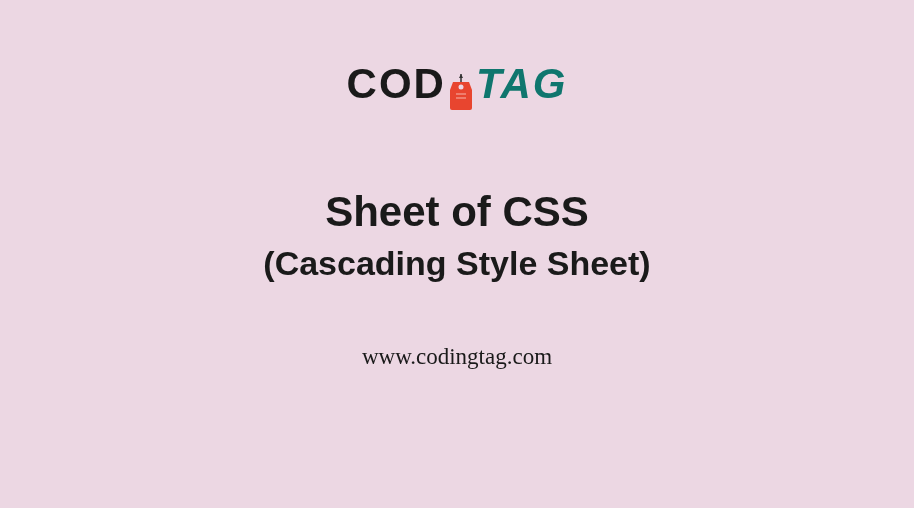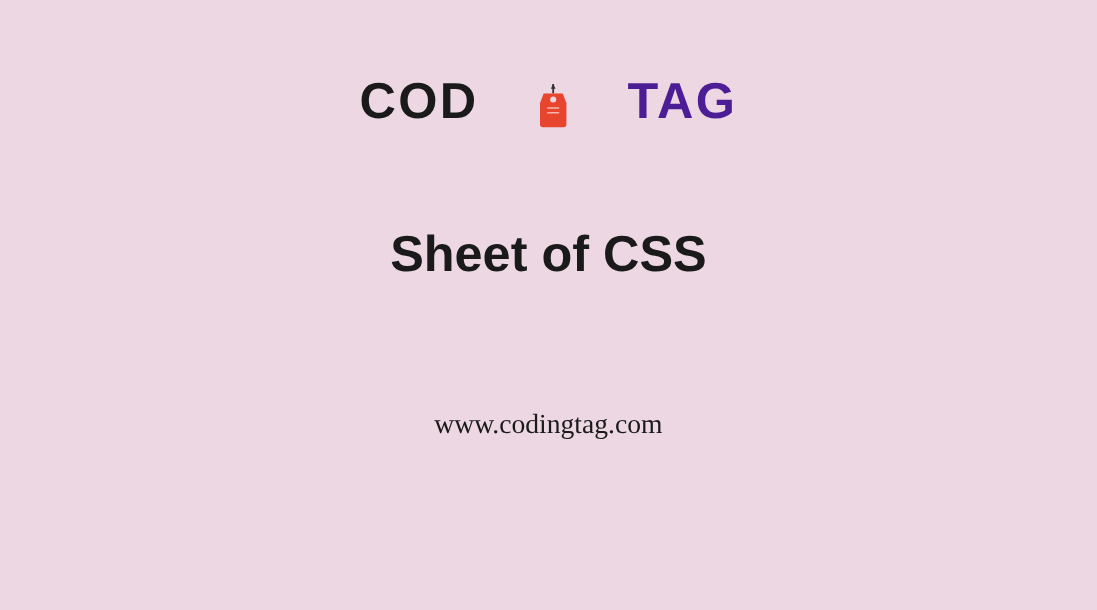--- a/index.html
+++ b/index.html
@@ -13,55 +13,55 @@
       background: #ecd7e3;
       font-family: Verdana, Geneva, sans-serif;
       display: flex;
       flex-direction: column;
       align-items: center;
       justify-content: flex-start;
       padding-top: 60px;
     }
     .logo {
       display: flex;
-      align-items: center;
+      align-items: flex-end;
       justify-content: center;
       font-weight: 900;
       font-size: 42px;
       letter-spacing: 2px;
       color: #1a1a1a;
       margin-bottom: 80px;
       font-family: Arial, Helvetica, sans-serif;
-      gap: 47px;
     }
     .logo .tag-icon {
       display: inline-flex;
       align-items: flex-end;
       margin: 0 2px;
       position: relative;
       top: 4px;
     }
     .logo .red {
-      color: #4c1d95;
+      color: #0f766e;
+      font-style: italic;
     }
     .heading {
       text-align: center;
       color: #1a1a1a;
     }
     .title {
       font-size: 42px;
       font-weight: 700;
       margin-bottom: 8px;
     }
     .subtitle {
       font-size: 34px;
       font-weight: 700;
     }
     .url {
-      margin-top: 97px;
+      margin-top: 61px;
       font-size: 23px;
       color: #1a1a1a;
       font-family: Georgia, serif;
     }
   </style>
 </head>
 <body>
 
 <div class="logo">
   <span>COD</span>
@@ -72,15 +72,16 @@
       <path d="M 5 10 L 21 10 L 24 18 L 24 36 Q 24 38 22 38 L 4 38 Q 2 38 2 36 L 2 18 Z" fill="#e8452f"></path>
       <circle cx="13" cy="15" r="2.5" fill="#ecd7e3"></circle>
       <path d="M 8 22 L 18 22 M 8 26 L 18 26" stroke="#fff" stroke-width="1.2" opacity="0.6"></path>
     </svg>
   </span>
   <span class="red">TAG</span>
 </div>
 
 <div class="heading">
   <div class="title">Sheet of CSS</div>
+  <div class="subtitle">(Cascading Style Sheet)</div>
 </div>
 
 <div class="url">www.codingtag.com</div>
 
 </body></html>

